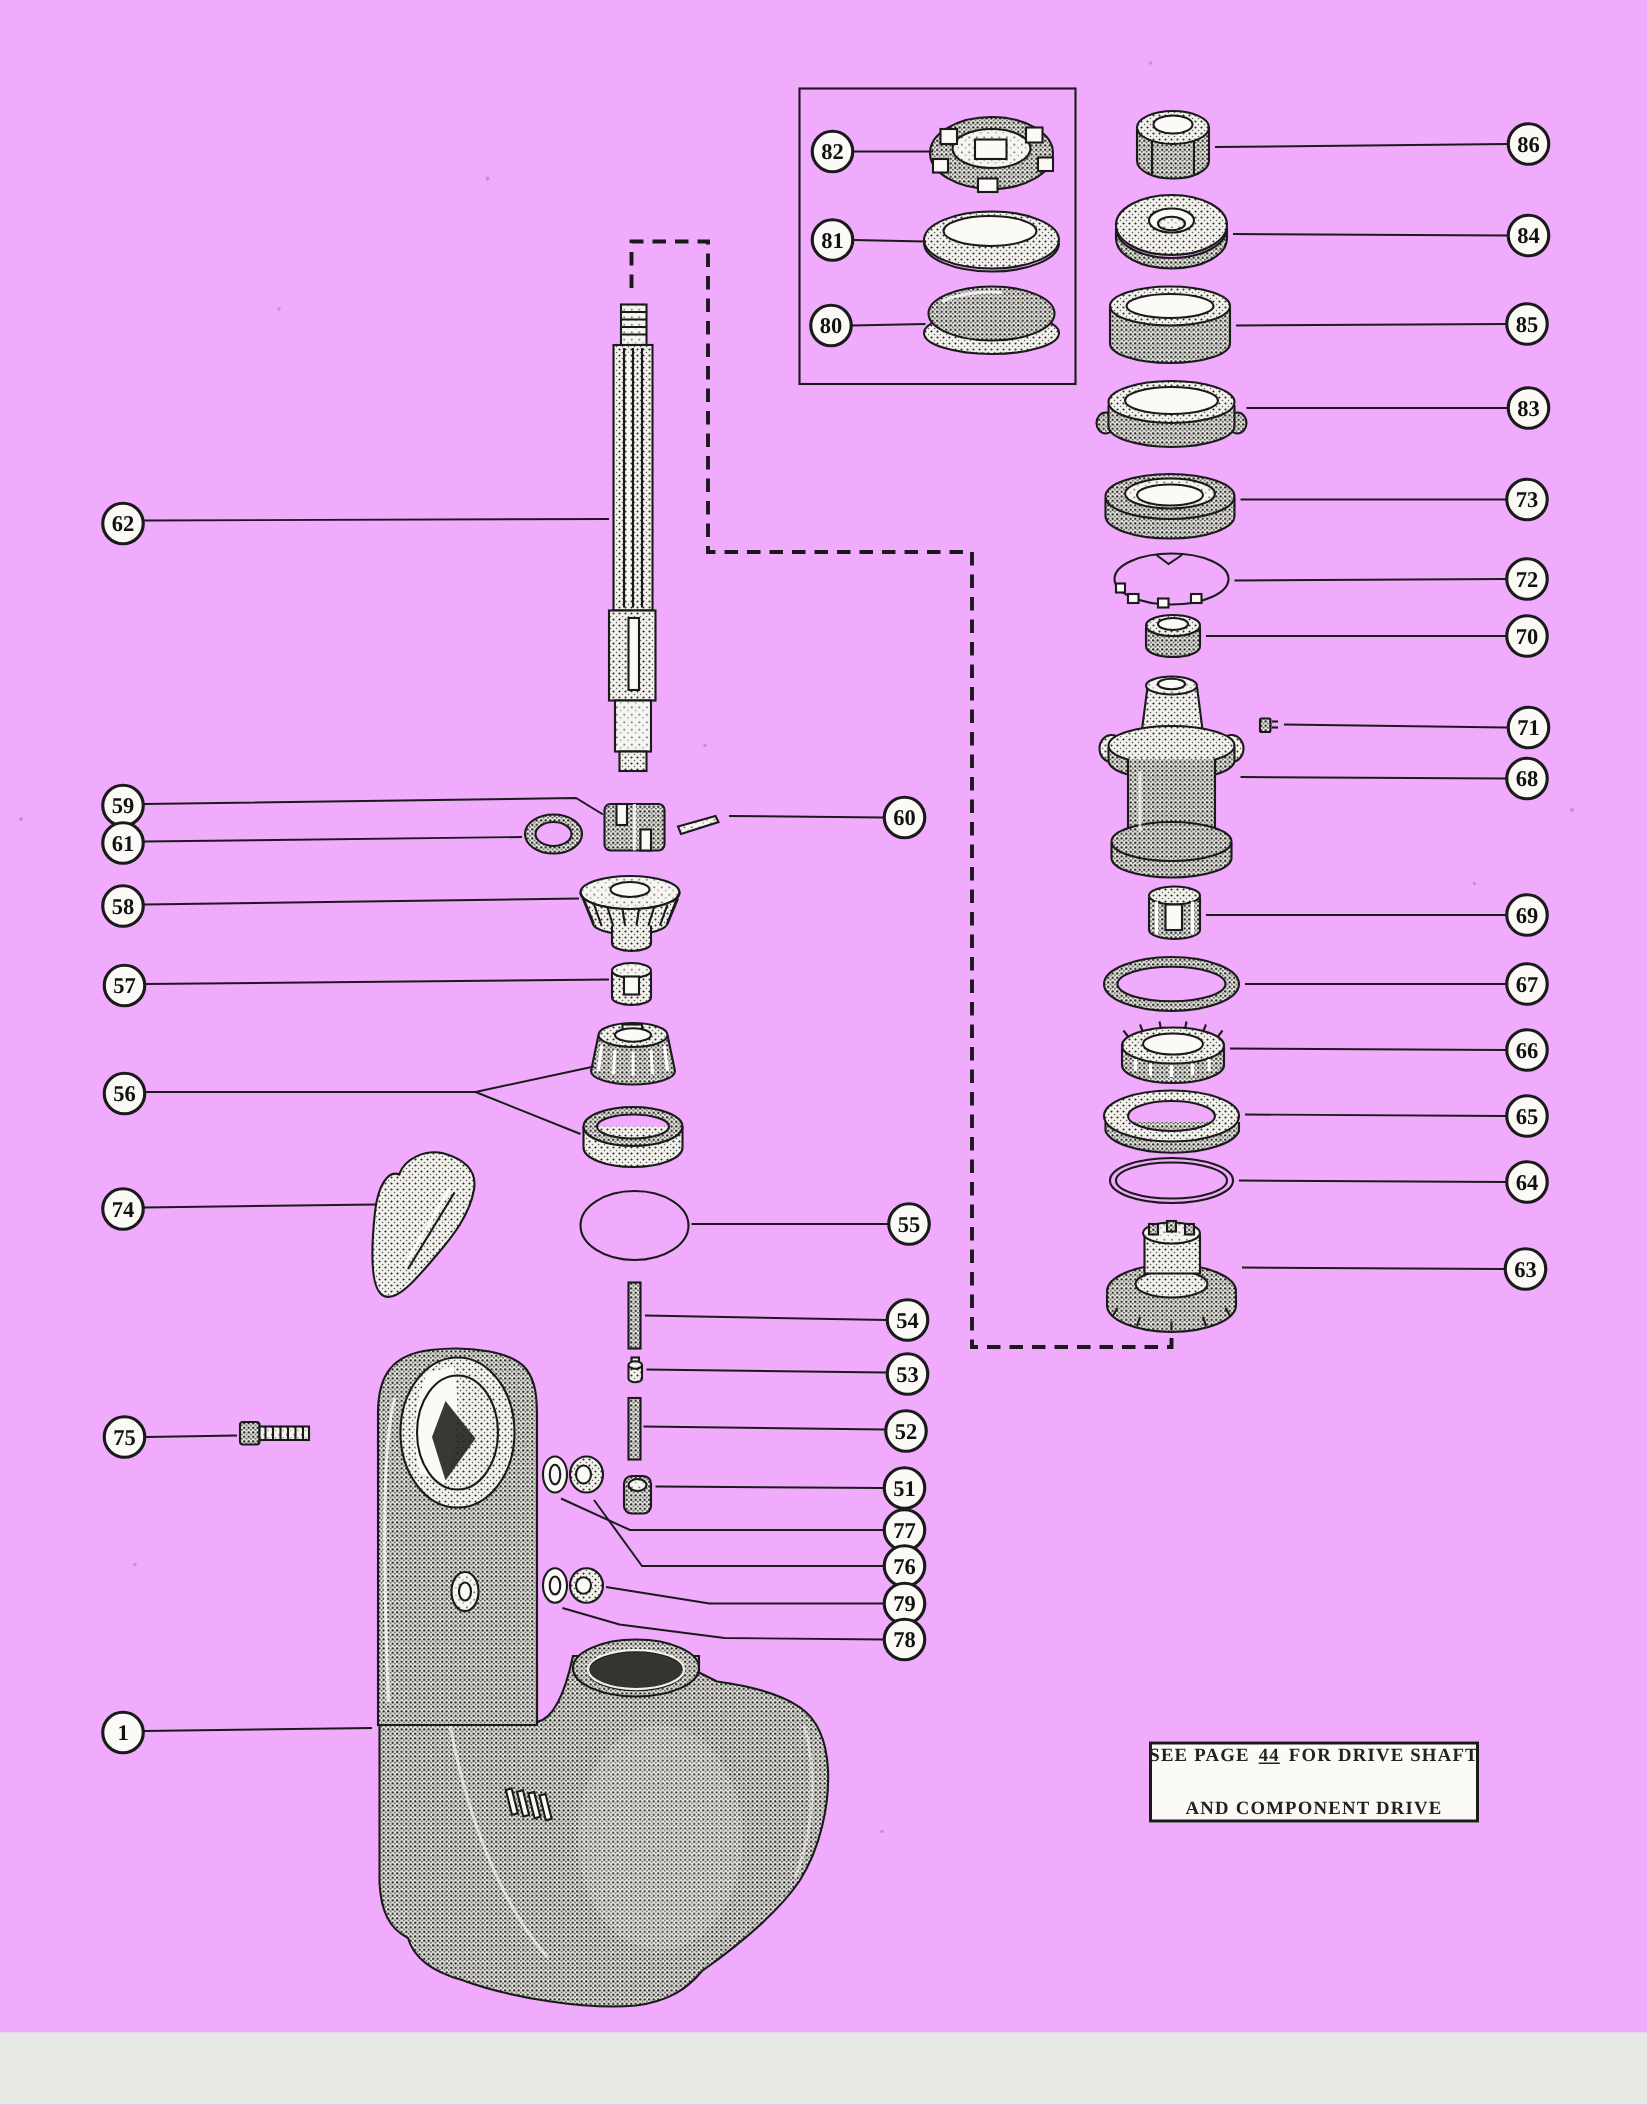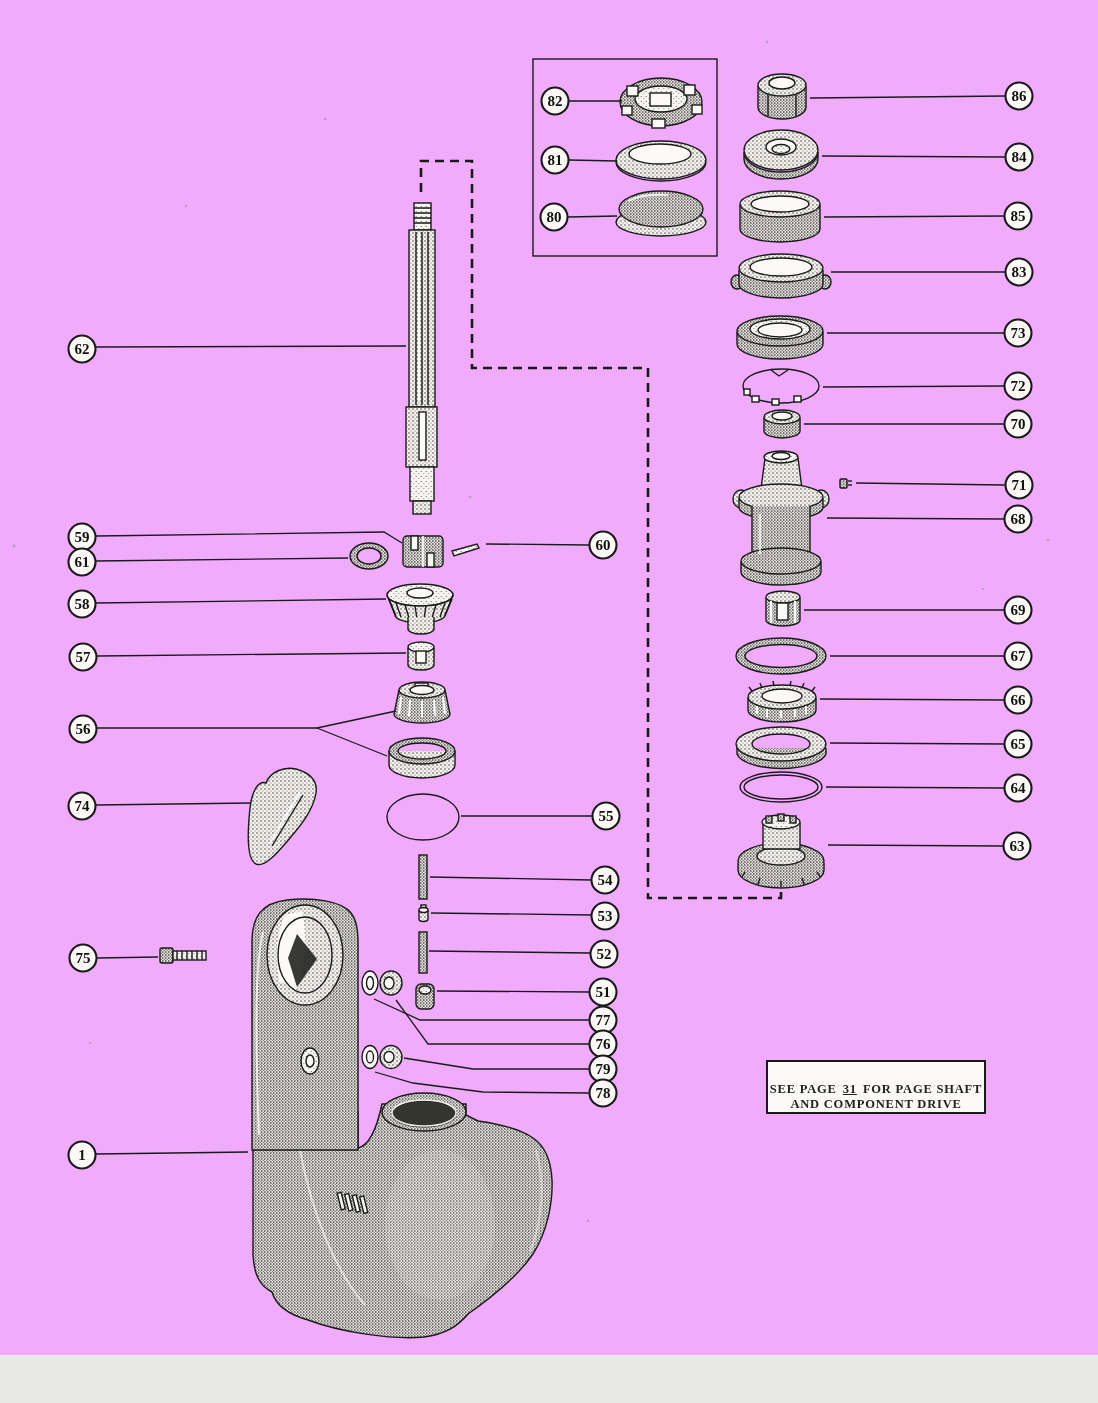--- a/index.html
+++ b/index.html
@@ -12,23 +12,23 @@
   .fw{fill:#fbfaf7;}
   .p1{fill:url(#spkLight);}
   .p2{fill:url(#spk);}
   .p3{fill:url(#spkDark);}
   .hl{stroke:#ffffff;fill:none;stroke-width:2;}
   #leader-lines polyline{fill:none;stroke:#1a1a1a;stroke-width:1.3;}
   #callout-circles circle{fill:#fbfaf7;stroke:#1a1a1a;stroke-width:2.1;}
   #callout-circles text{font-family:"Liberation Serif",serif;font-weight:700;font-size:15px;
                         text-anchor:middle;fill:#111;}
   
-  .note-box{position:absolute;left:766px;top:1060px;width:216px;height:50px;
+  .note-box{position:absolute;left:766px;top:1161px;width:216px;height:50px;
             border:2.5px solid #1a1a1a;background:#fbfaf7;display:flex;flex-direction:column;
-            justify-content:flex-end;align-items:center;}
+            justify-content:space-between;align-items:center;}
   .note-line{display:flex;justify-content:center;gap:6px;font-size:12.5px;font-weight:700;
              letter-spacing:0.8px;color:#222;white-space:nowrap;}
   .pg{text-decoration:underline;}
 </style>
 </head>
 <body>
 
 <div class="page">
 
 <svg id="diagram" width="1098" height="1403" viewBox="0 0 1098 1403">
@@ -491,19 +491,19 @@
         <g>
           <circle cx="603" cy="1093" r="13.5"></circle>
           <text x="603" y="1098">78</text>
         </g>
       </g>
 </svg>
 
 <div class="note-box">
   <div class="note-line">
     <span>SEE PAGE</span>
-    <span class="pg">31</span>
-    <span>FOR PAGE SHAFT</span>
+    <span class="pg">44</span>
+    <span>FOR DRIVE SHAFT</span>
   </div>
   <div class="note-line">AND COMPONENT DRIVE</div>
 </div>
 
 </div>
 
 </body></html>

